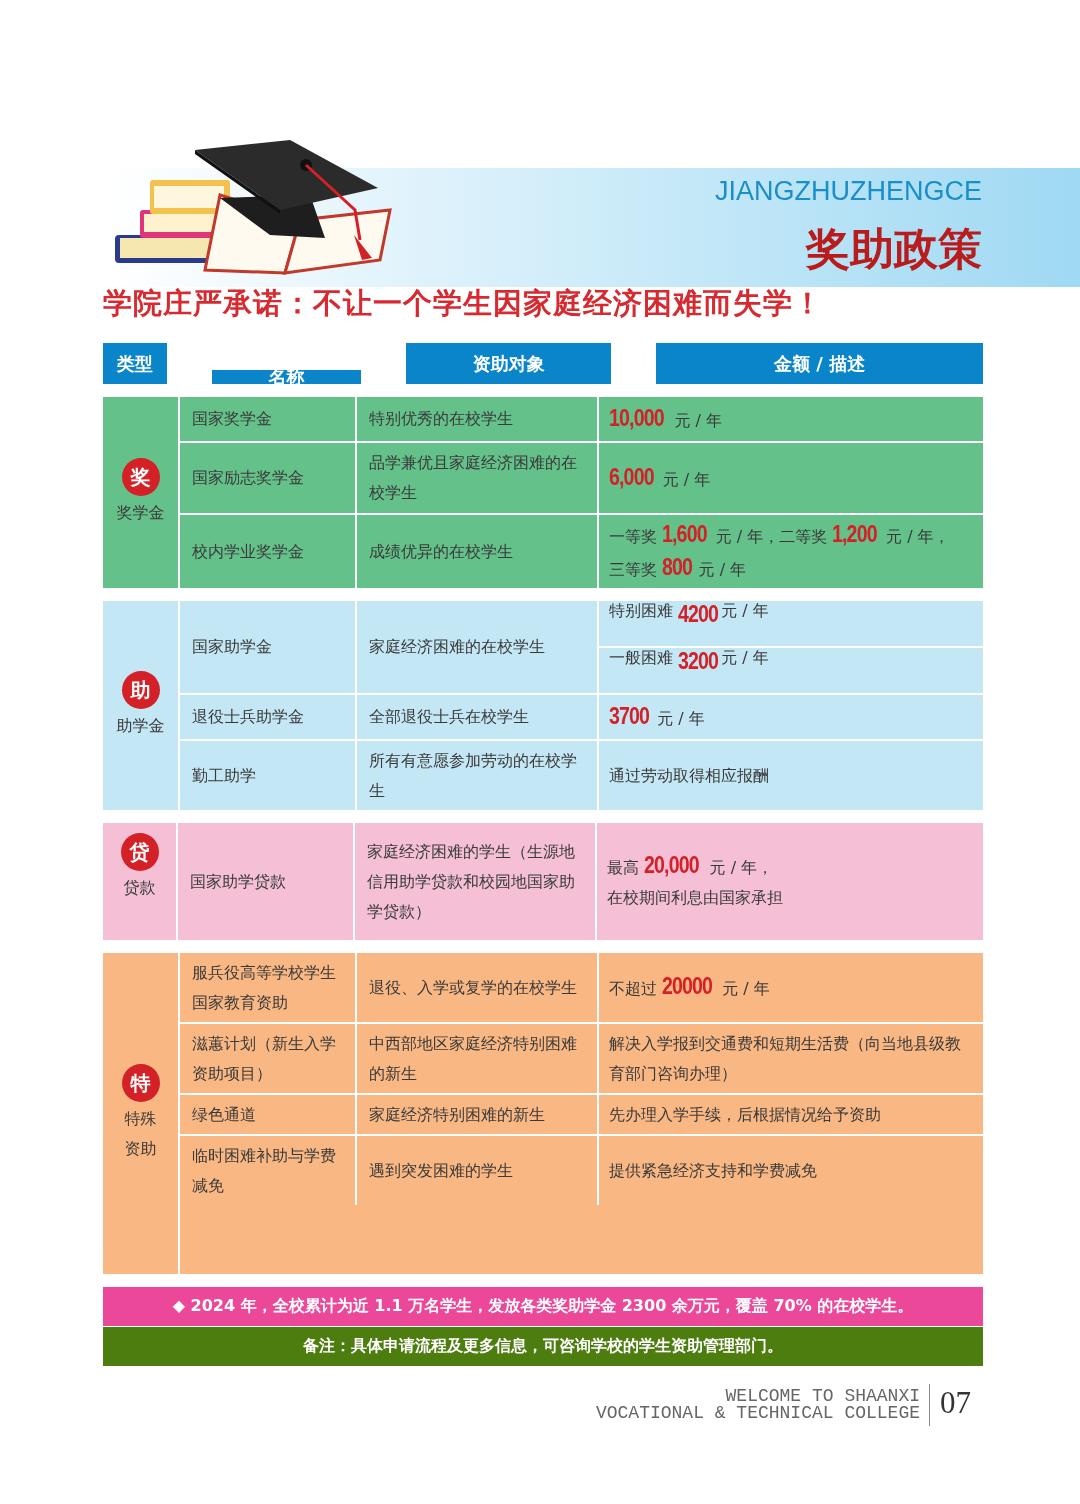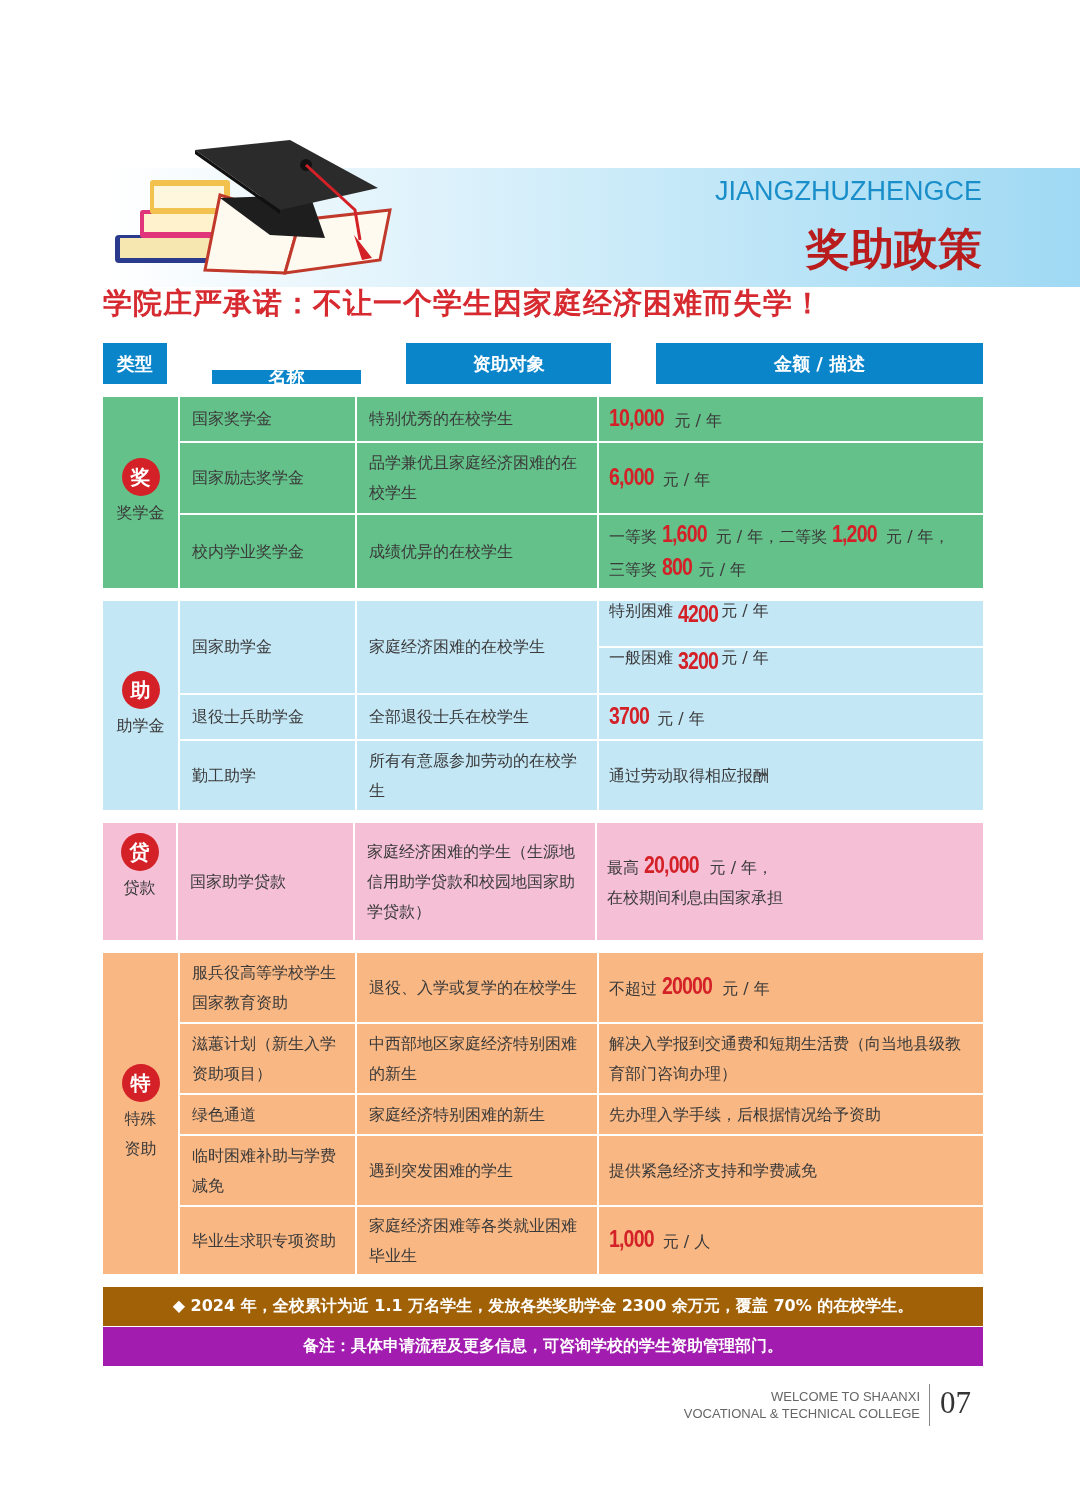--- a/index.html
+++ b/index.html
@@ -56,30 +56,30 @@
   .num {
     color: #d42027; font-family: "Liberation Sans", sans-serif; font-weight: bold; font-size: 23px;
     letter-spacing: -1px; transform: scaleX(0.85); display: inline-block; transform-origin: left center;
     margin-right: -4px;
   }
   .green { background: #64c18a; }
   .blue { background: #c4e7f6; }
   .pink { background: #f5c0d6; }
   .orange { background: #f9b783; }
   .footer-red {
-    position: absolute; left: 103px; top: 1287px; width: 880px; height: 39px; background: #a16207;
+    position: absolute; left: 103px; top: 1287px; width: 880px; height: 39px; background: #ec4899;
     color: #fff; font-weight: bold; font-size: 16px; display: flex; align-items: center; justify-content: center;
   }
   .footer-blue {
-    position: absolute; left: 103px; top: 1327px; width: 880px; height: 39px; background: #a21caf;
+    position: absolute; left: 103px; top: 1327px; width: 880px; height: 39px; background: #4d7c0f;
     color: #fff; font-weight: bold; font-size: 16px; display: flex; align-items: center; justify-content: center;
   }
   .pg-en {
-    position: absolute; right: 160px; top: 1388px; text-align: right; font-family: Liberation Sans, sans-serif;
-    font-size: 13px; color: #666; line-height: 17px;
+    position: absolute; right: 160px; top: 1388px; text-align: right; font-family: Liberation Mono, monospace;
+    font-size: 18px; color: #666; line-height: 17px;
   }
   .pg-div { position: absolute; left: 929px; top: 1384px; width: 1px; height: 42px; background: #888; }
   .pg-num { position: absolute; left: 940px; top: 1385px; font-family: "Liberation Serif", serif; font-size: 31px; color: #333; }
 </style>
 </head>
 <body>
 
 <div class="banner"></div>
 <svg class="cap-art" viewBox="0 0 300 140">
 
@@ -211,27 +211,20 @@
     <div class="row" style="height:39px;">
       <div class="cell name">绿色通道</div>
       <div class="cell target">家庭经济特别困难的新生</div>
       <div class="cell amt">先办理入学手续，后根据情况给予资助</div>
     </div>
     <div class="row" style="height:69px;">
       <div class="cell name">临时困难补助与学费减免</div>
       <div class="cell target">遇到突发困难的学生</div>
       <div class="cell amt">提供紧急经济支持和学费减免</div>
     </div>
-    <div class="row" style="height:67px;">
-      <div class="cell name">毕业生求职专项资助</div>
-      <div class="cell target">家庭经济困难等各类就业困难毕业生</div>
-      <div class="cell amt">
-        <div><span class="num">1,000</span><span> 元 / 人</span></div>
-      </div>
-    </div>
   </div>
 </div>
 
 <div class="footer-red">◆ 2024 年，全校累计为近 1.1 万名学生，发放各类奖助学金 2300 余万元，覆盖 70% 的在校学生。</div>
 <div class="footer-blue">备注：具体申请流程及更多信息，可咨询学校的学生资助管理部门。</div>
 
 <div class="pg-en">
   <div>WELCOME TO SHAANXI</div>
   <div>VOCATIONAL &amp; TECHNICAL COLLEGE</div>
 </div>

